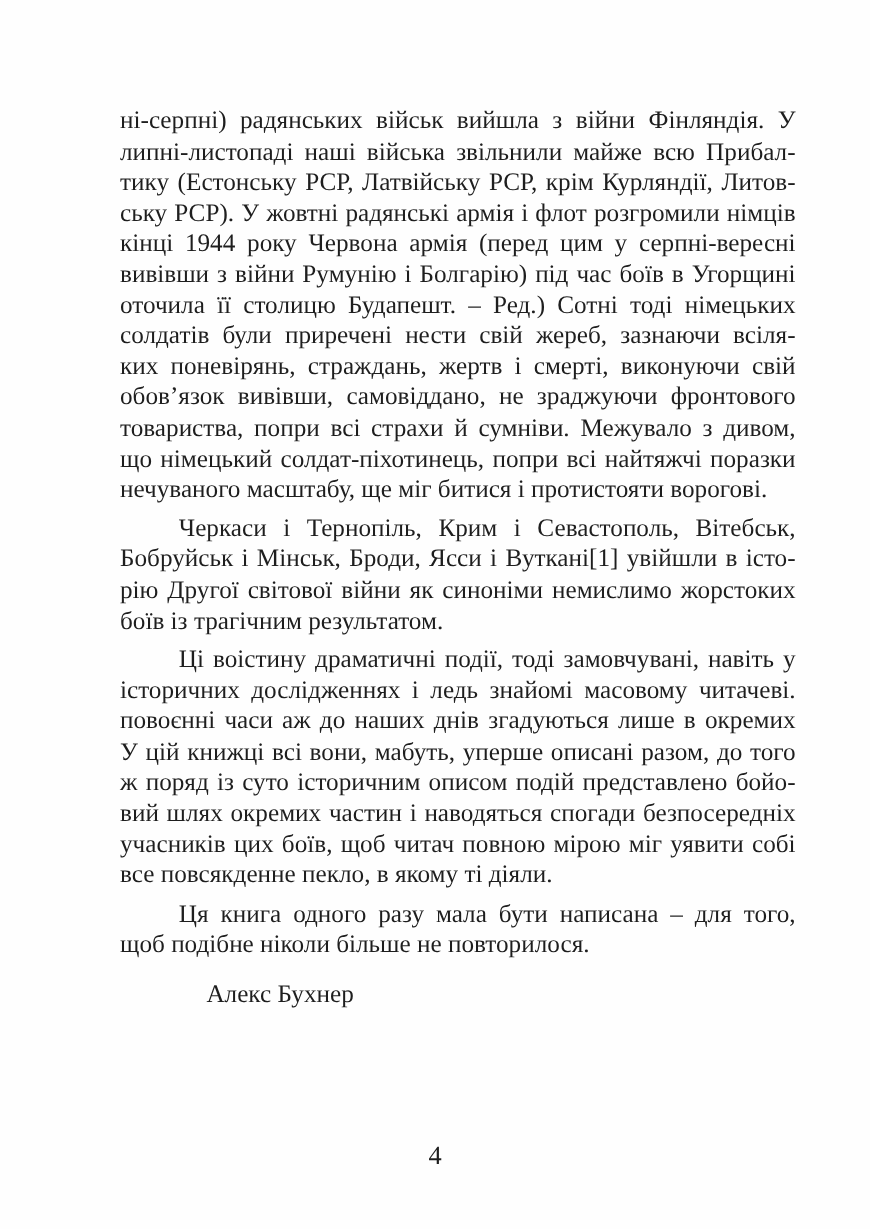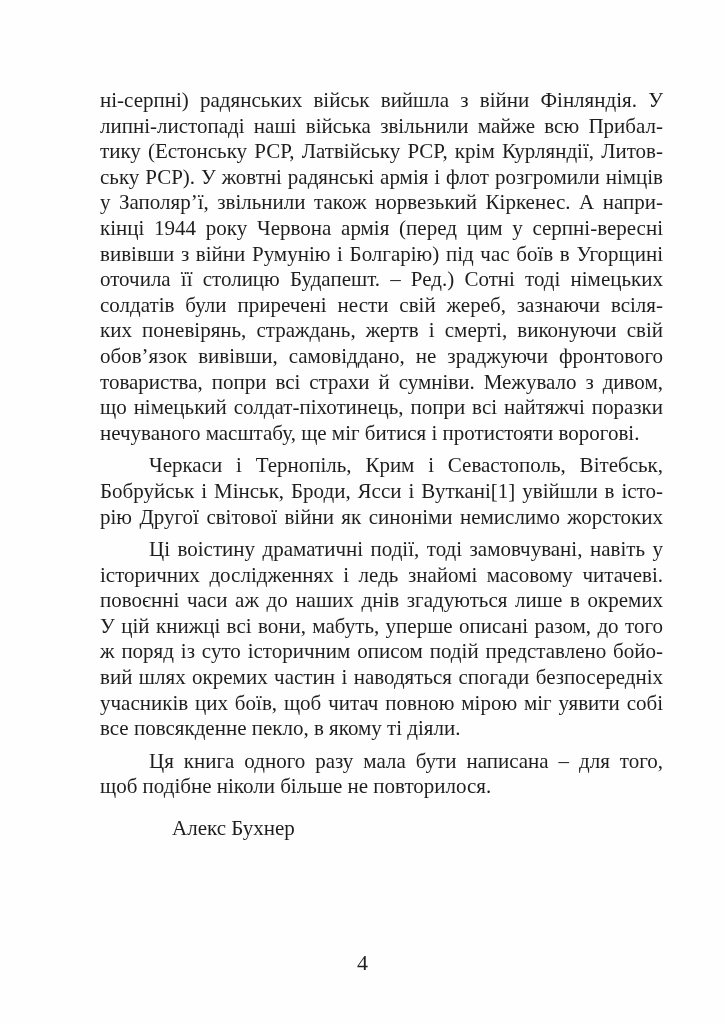--- a/index.html
+++ b/index.html
@@ -64,35 +64,35 @@
 <body>
 
 <div class="book-page">
   <main class="page-content">
     <div>
         <div class="paragraph">
           <div class="line">ні-серпні) радянських військ вийшла з війни Фінляндія. У</div>
           <div class="line">липні-листопаді наші війська звільнили майже всю Прибал-</div>
           <div class="line">тику (Естонську РСР, Латвійську РСР, крім Курляндії, Литов-</div>
           <div class="line">ську РСР). У жовтні радянські армія і флот розгромили німців</div>
-          <div class="line">у Заполяр’ї, звільнили також норвезький Кіркенес. А напри-</div>
           <div class="line">кінці 1944 року Червона армія (перед цим у серпні-вересні</div>
           <div class="line">вивівши з війни Румунію і Болгарію) під час боїв в Угорщині</div>
           <div class="line">оточила її столицю Будапешт. – Ред.) Сотні тоді німецьких</div>
           <div class="line">солдатів були приречені нести свій жереб, зазнаючи всіля-</div>
           <div class="line">ких поневірянь, страждань, жертв і смерті, виконуючи свій</div>
           <div class="line">обов’язок вивівши, самовіддано, не зраджуючи фронтового</div>
           <div class="line">товариства, попри всі страхи й сумніви. Межувало з дивом,</div>
           <div class="line">що німецький солдат-піхотинець, попри всі найтяжчі поразки</div>
           <div class="line last">нечуваного масштабу, ще міг битися і протистояти ворогові.</div>
         </div>
         <div class="paragraph">
           <div class="line indent">Черкаси і Тернопіль, Крим і Севастополь, Вітебськ,</div>
           <div class="line">Бобруйськ і Мінськ, Броди, Ясси і Вуткані[1] увійшли в істо-</div>
           <div class="line">рію Другої світової війни як синоніми немислимо жорстоких</div>
+          <div class="line last">боїв із трагічним результатом.</div>
         </div>
         <div class="paragraph">
           <div class="line indent">Ці воістину драматичні події, тоді замовчувані, навіть у</div>
           <div class="line">історичних дослідженнях і ледь знайомі масовому читачеві.</div>
           <div class="line">повоєнні часи аж до наших днів згадуються лише в окремих</div>
           <div class="line">У цій книжці всі вони, мабуть, уперше описані разом, до того</div>
           <div class="line">ж поряд із суто історичним описом подій представлено бойо-</div>
           <div class="line">вий шлях окремих частин і наводяться спогади безпосередніх</div>
           <div class="line">учасників цих боїв, щоб читач повною мірою міг уявити собі</div>
           <div class="line last">все повсякденне пекло, в якому ті діяли.</div>

